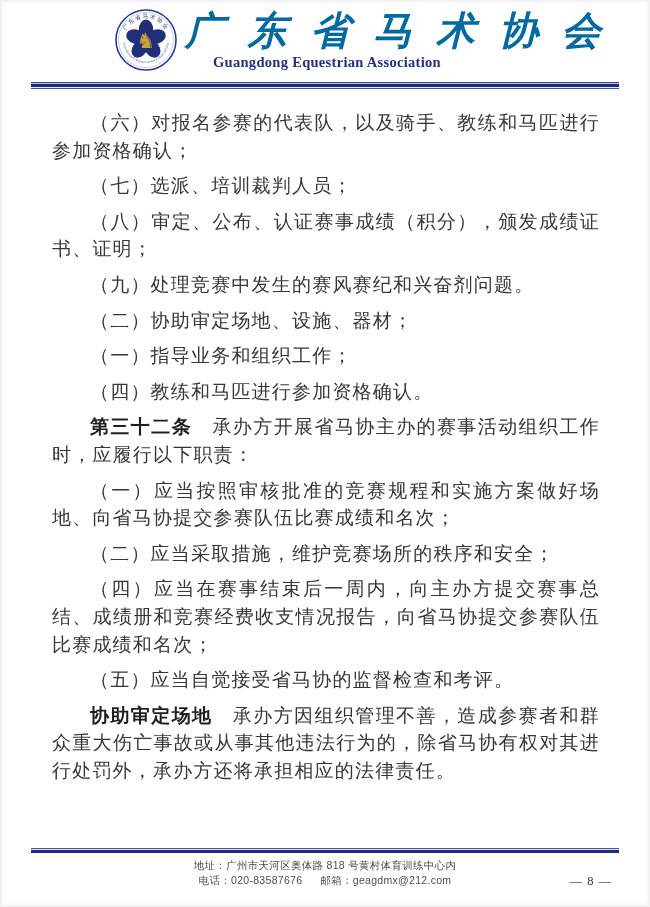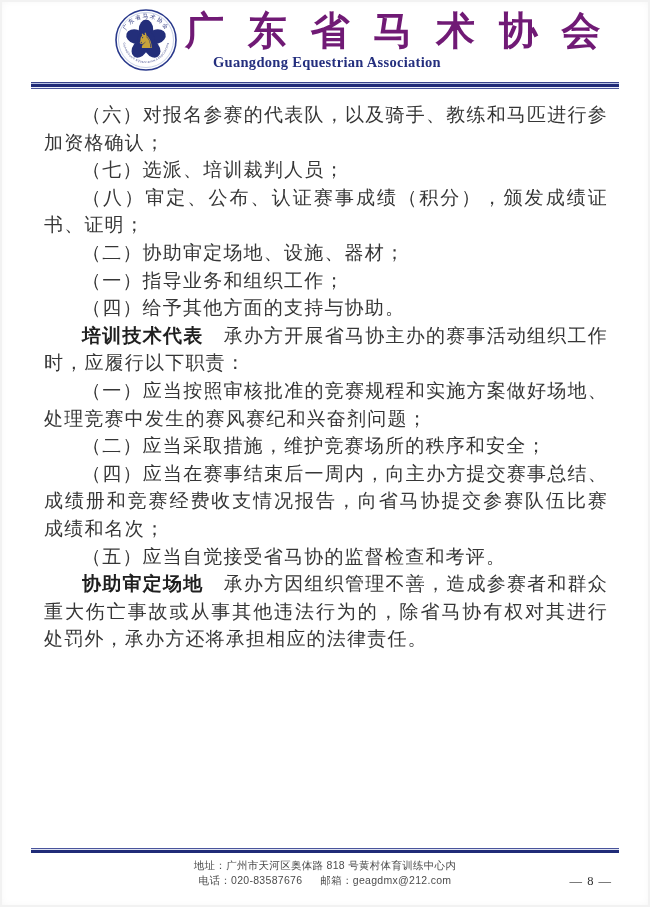--- a/index.html
+++ b/index.html
@@ -5,22 +5,22 @@
   html,body{margin:0;padding:0;background:#ffffff;}
   .page{
     position:relative;width:650px;height:907px;background:#ffffff;overflow:hidden;
     box-shadow:inset 0 0 0 2px #f2f2f2, inset 0 0 8px rgba(0,0,0,0.05);
     font-family:"Liberation Serif", serif;
   }
   
   .logo{position:absolute;left:114px;top:8px;width:64px;height:64px;}
   .title-cn{
     position:absolute;left:185px;top:11px;
-    font-size:39px;font-weight:700;color:#701a75;letter-spacing:7px;
-    white-space:nowrap;line-height:1;
+    font-size:39px;font-weight:700;color:#0369a1;letter-spacing:7px;
+    white-space:nowrap;line-height:1;font-style:italic;
   }
   .title-en{
     position:absolute;left:213px;top:54px;
     font-size:14.5px;font-weight:700;color:#242f7e;letter-spacing:0.3px;
     white-space:nowrap;line-height:1.2;
   }
   .rule{position:absolute;left:31px;width:588px;}
   .rule-top{
     top:82px;height:7px;
     background:linear-gradient(to bottom,
@@ -36,21 +36,21 @@
       #4a549b 0,#4a549b 1px,
       #dfe4f2 1px,#dfe4f2 2px,
       #202b78 2px,#202b78 5px);
   }
   
   .doc-body{
     position:absolute;top:101px;left:44px;width:564px;
     font-size:19px;line-height:27.6px;color:#363636;
     text-align:justify;
   }
-  .doc-body p{margin:0;text-indent:2em;letter-spacing:1.2px;}
+  .doc-body p{margin:8px;text-indent:2em;letter-spacing:1.2px;}
   .doc-body b{font-weight:700;color:#1f1f1f;}
   
   .footer{
     position:absolute;top:858px;left:0;width:650px;text-align:center;
     font-family:"Liberation Sans", sans-serif;
     font-size:10.5px;color:#4c4c4c;line-height:15px;letter-spacing:0.3px;
   }
   .footer .contact-gap{display:inline-block;width:18px;}
   .page-number{
     position:absolute;top:874px;right:38px;
@@ -92,25 +92,26 @@
 
     <div class="title-cn">广 东 省 马 术 协 会</div>
     <div class="title-en">Guangdong Equestrian Association</div>
     <div class="rule rule-top"></div>
   </div>
 
   <div class="doc-body" id="doc-body">
       <p>（六）对报名参赛的代表队，以及骑手、教练和马匹进行参加资格确认；</p>
       <p>（七）选派、培训裁判人员；</p>
       <p>（八）审定、公布、认证赛事成绩（积分），颁发成绩证书、证明；</p>
+      <p>（九）处理竞赛中发生的赛风赛纪和兴奋剂问题。</p>
       <p>（二）协助审定场地、设施、器材；</p>
       <p>（一）指导业务和组织工作；</p>
-      <p>（四）给予其他方面的支持与协助。</p>
-      <p><b>培训技术代表</b>　承办方开展省马协主办的赛事活动组织工作时，应履行以下职责：</p>
-      <p>（一）应当按照审核批准的竞赛规程和实施方案做好场地、处理竞赛中发生的赛风赛纪和兴奋剂问题；</p>
+      <p>（四）教练和马匹进行参加资格确认。</p>
+      <p><b>第三十二条</b>　承办方开展省马协主办的赛事活动组织工作时，应履行以下职责：</p>
+      <p>（一）应当按照审核批准的竞赛规程和实施方案做好场地、向省马协提交参赛队伍比赛成绩和名次；</p>
       <p>（二）应当采取措施，维护竞赛场所的秩序和安全；</p>
       <p>（四）应当在赛事结束后一周内，向主办方提交赛事总结、成绩册和竞赛经费收支情况报告，向省马协提交参赛队伍比赛成绩和名次；</p>
       <p>（五）应当自觉接受省马协的监督检查和考评。</p>
       <p><b>协助审定场地</b>　承办方因组织管理不善，造成参赛者和群众重大伤亡事故或从事其他违法行为的，除省马协有权对其进行处罚外，承办方还将承担相应的法律责任。</p>
     </div>
 
   <div class="rule rule-bottom"></div>
   <div class="footer">
     <div>地址：广州市天河区奥体路 818 号黄村体育训练中心内</div>
     <div>

